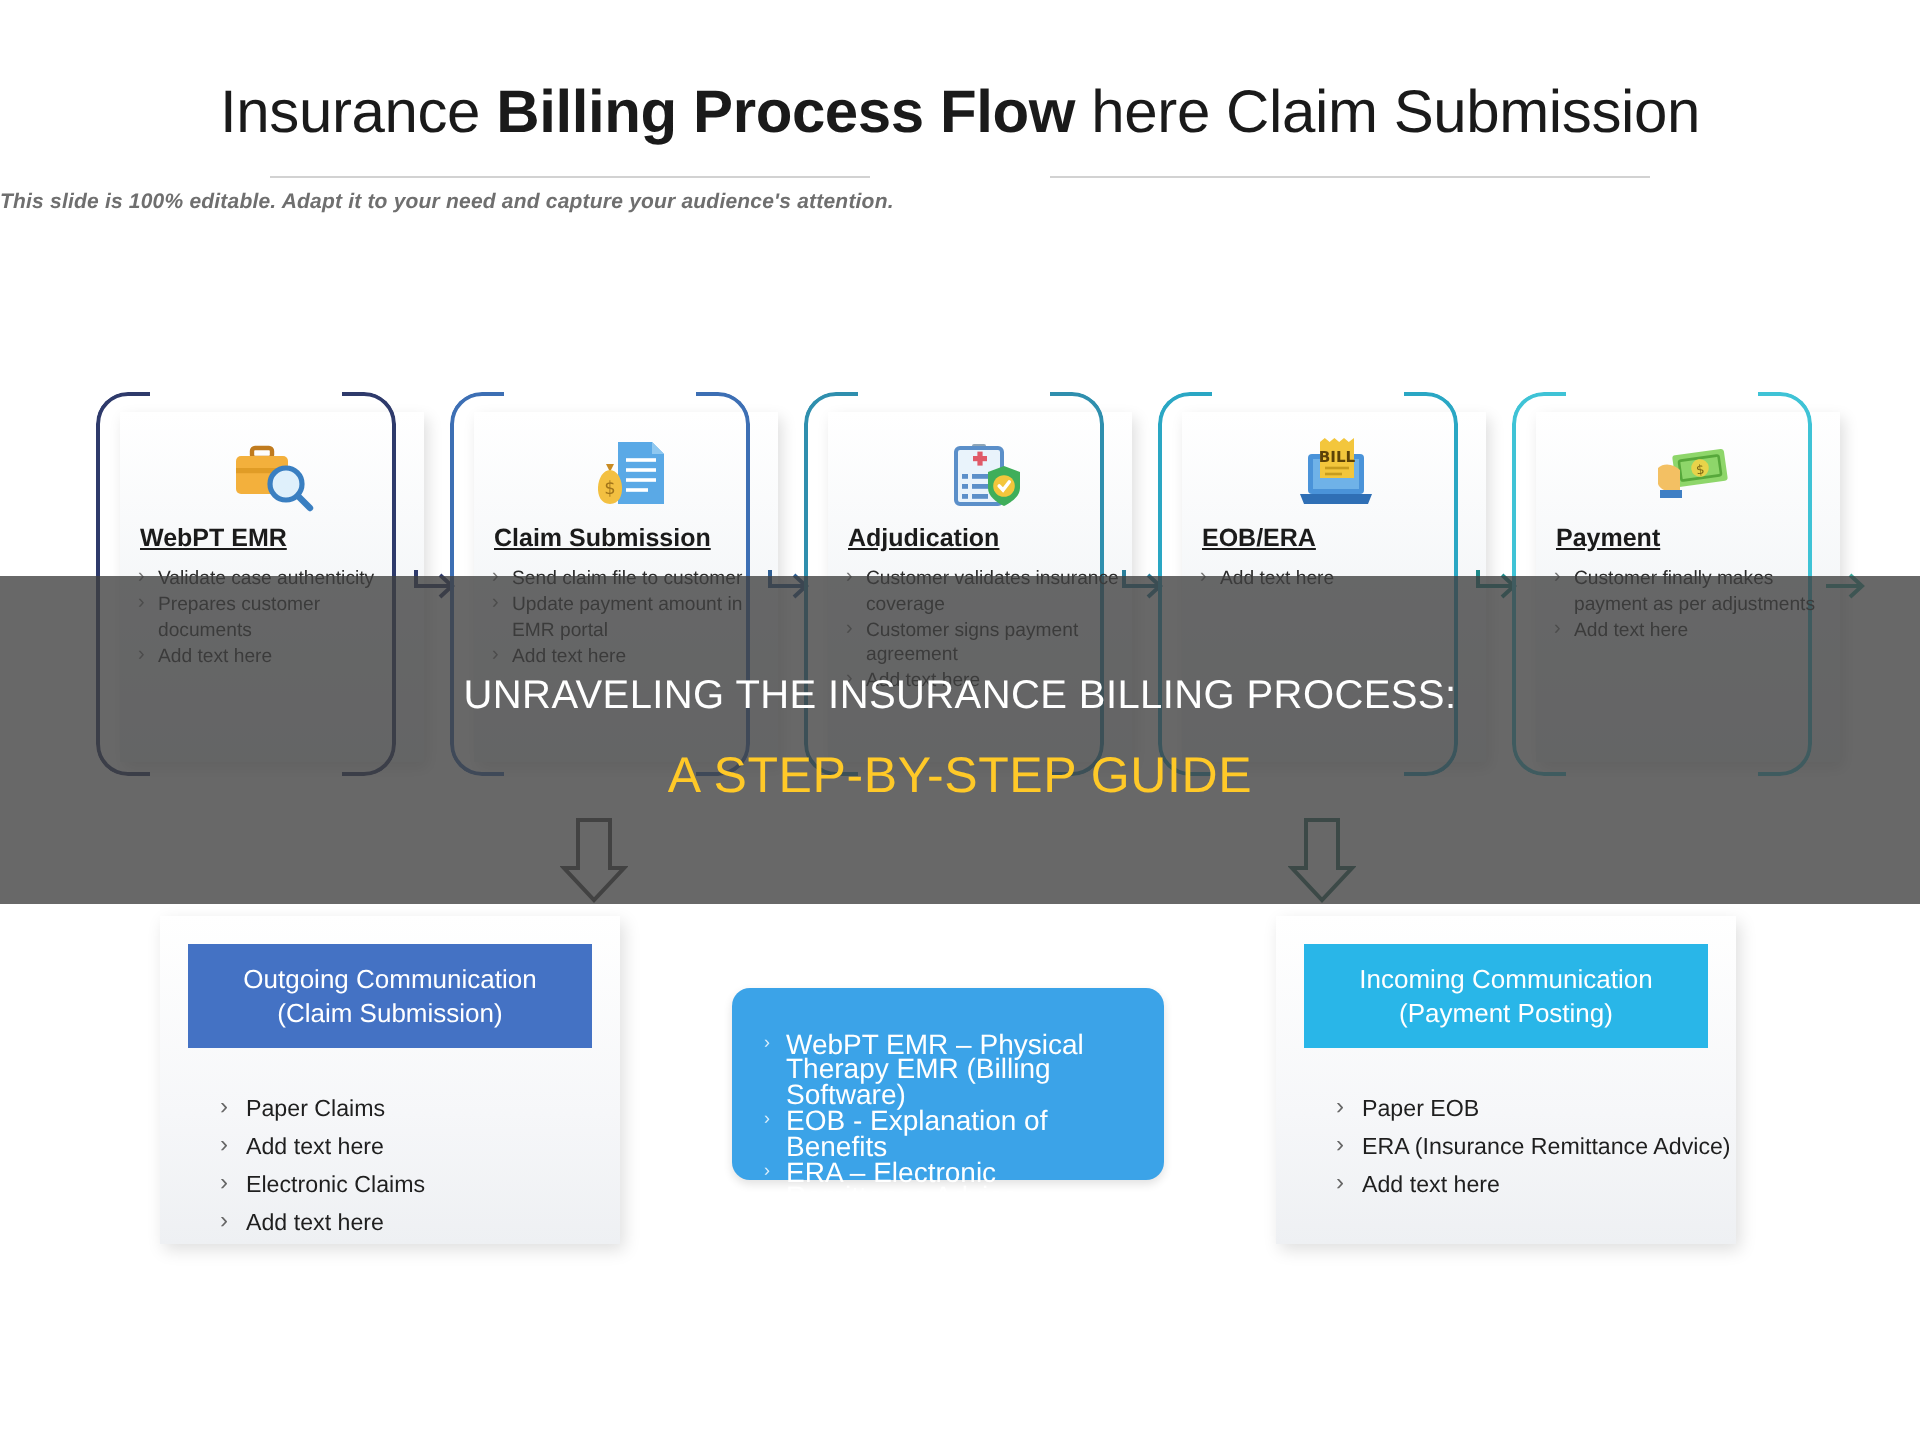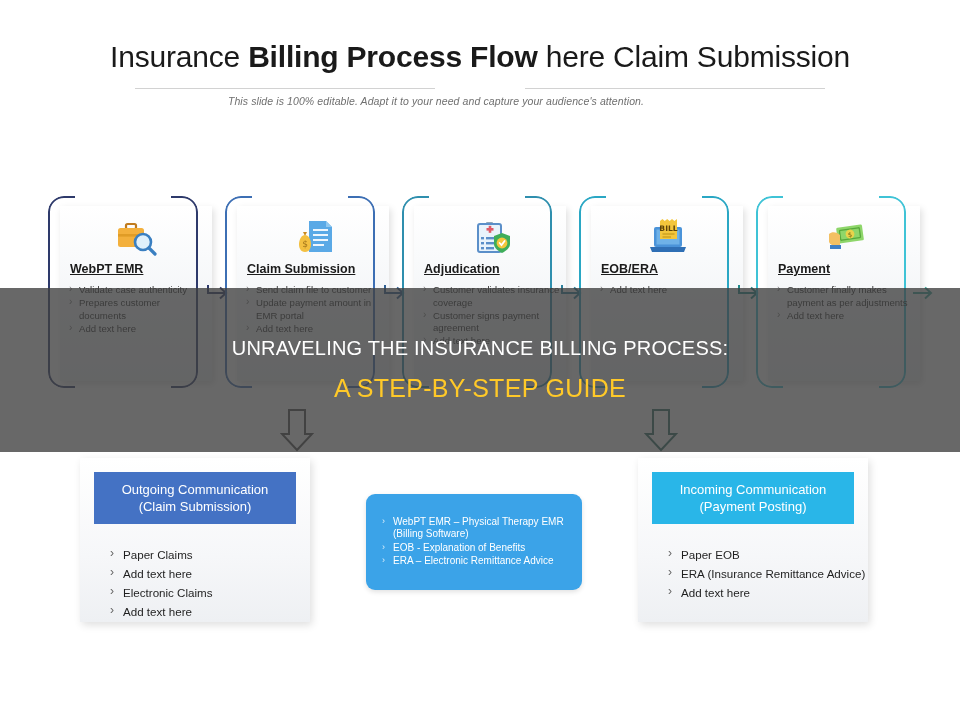--- a/index.html
+++ b/index.html
@@ -19,22 +19,22 @@
     letter-spacing: -0.2px; white-space: nowrap;
   }
   .title b { font-weight: 700; }
   .rule-wrap {
     position: absolute; top: 88px; left: 0; width: 960px;
     display: flex; justify-content: center; align-items: center; gap: 90px;
   }
   .rule { width: 300px; height: 1px; background: #d2d2d2; }
   .subtitle {
     position: absolute; top: 95px; left: 0; width: 872px;
-    text-align: center; font-size: 10.5px; font-style: italic;
-    color: #6f6f6f; letter-spacing: .1px;
+    font-size: 10.5px; font-style: italic;
+    color: #6f6f6f; letter-spacing: .1px; font-weight: bold;
   }
 
   
   .process { position: absolute; top: 196px; left: 48px; width: 880px; height: 200px; }
   .step { position: absolute; top: 0; width: 164px; height: 196px; }
   .step .shadowcard {
     position: absolute; top: 10px; left: 12px; width: 152px; height: 175px;
     background: linear-gradient(180deg,#ffffff 0%, #f4f6f8 55%, #eceff2 100%);
     box-shadow: 2px 3px 7px rgba(0,0,0,.13);
   }
@@ -94,21 +94,21 @@
     color: #666; font-size: 12px;
   }
 
   .center-box {
     position: absolute; left: 366px; top: 494px; width: 216px; height: 96px;
     background: #3ba3e8; border-radius: 9px;
     box-shadow: 0 2px 5px rgba(0,0,0,.12);
   }
   .center-box ul { list-style: none; margin: 22px 14px 0 16px; }
   .center-box li {
-    position: relative; font-size: 10px; line-height: 12.4px;
+    position: relative; font-size: 14px; line-height: 12.4px;
     color: #ffffff; padding-left: 11px; margin-bottom: 1px;
   }
   .center-box li:before {
     content: "\203A"; position: absolute; left: 0; top: -1px;
     color: #dff0fb; font-size: 9px;
   }
 
   
   .overlay {
     position: absolute; left: 0; top: 288px; width: 960px; height: 164px;

